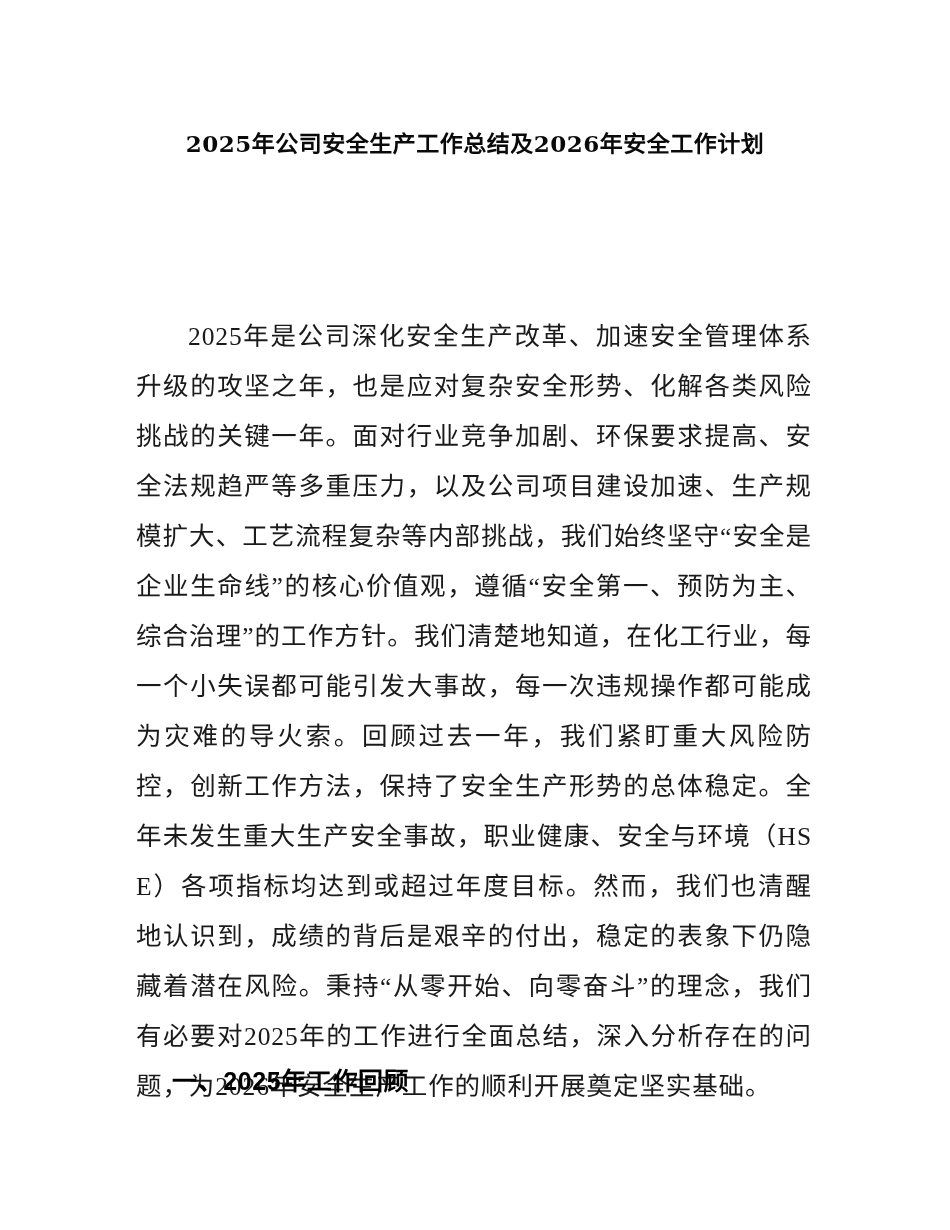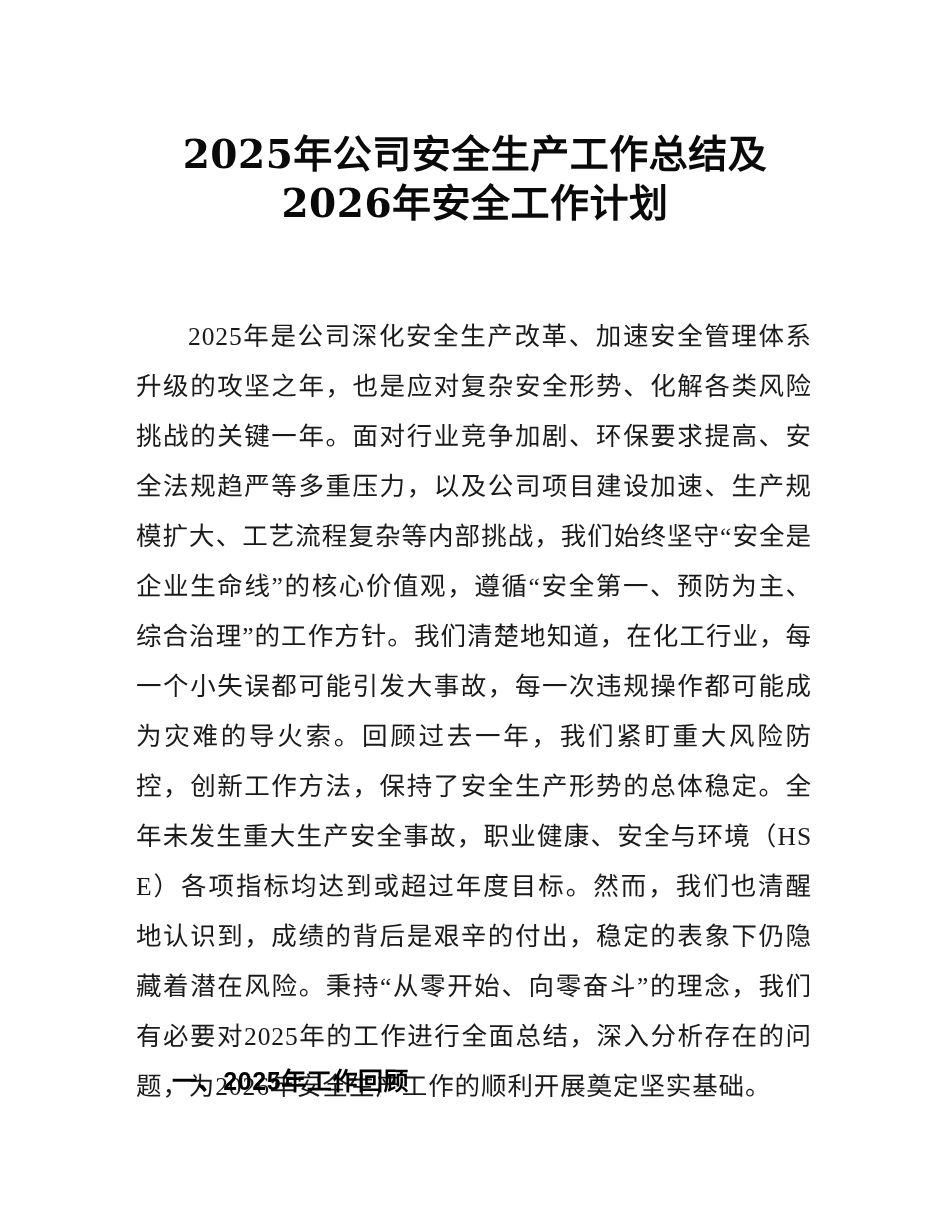--- a/index.html
+++ b/index.html
@@ -27,21 +27,21 @@
 
   
   .doc-title {
     position: absolute;
     left: 130px;
     top: 104px;
     width: 690px;
     text-align: center;
     font-family: "DejaVu Serif", "Liberation Serif", serif;
     font-weight: 700;
-    font-size: 39px;
+    font-size: 23px;
     line-height: 49px;
     letter-spacing: 0.5px;
     color: #0a0a0a;
     white-space: normal;
   }
 
   
   .body-block {
     position: absolute;
     left: 120px;

